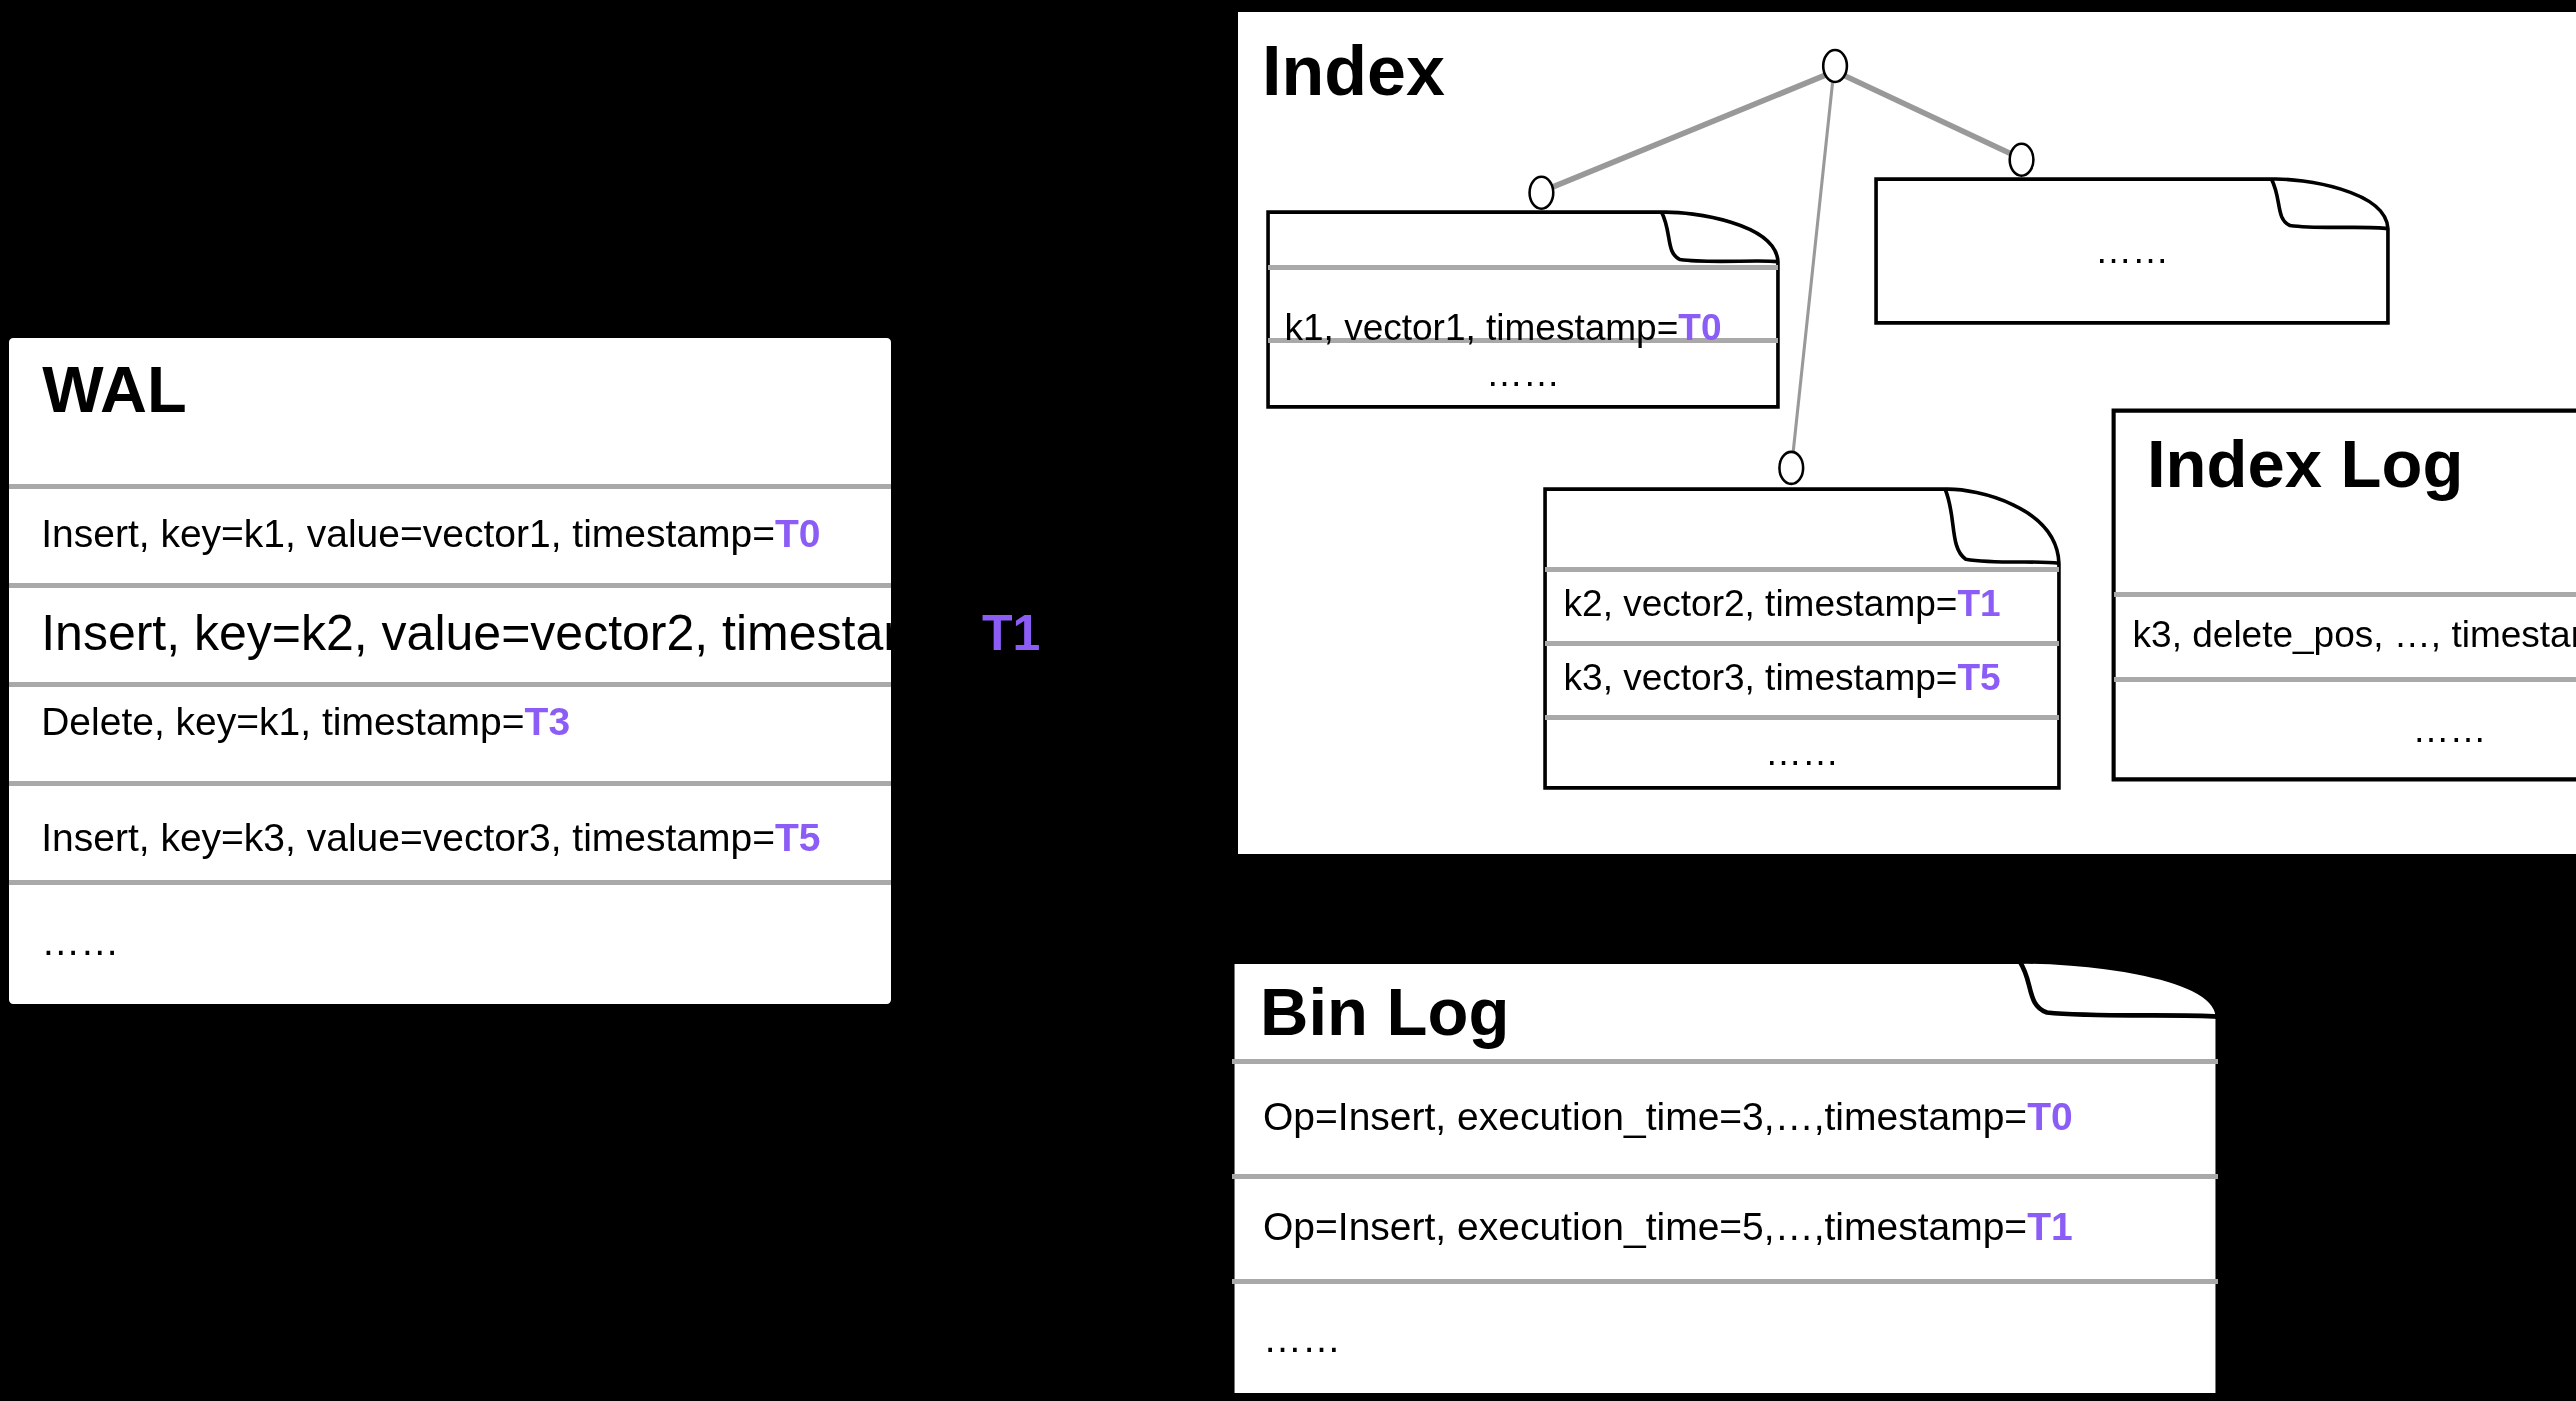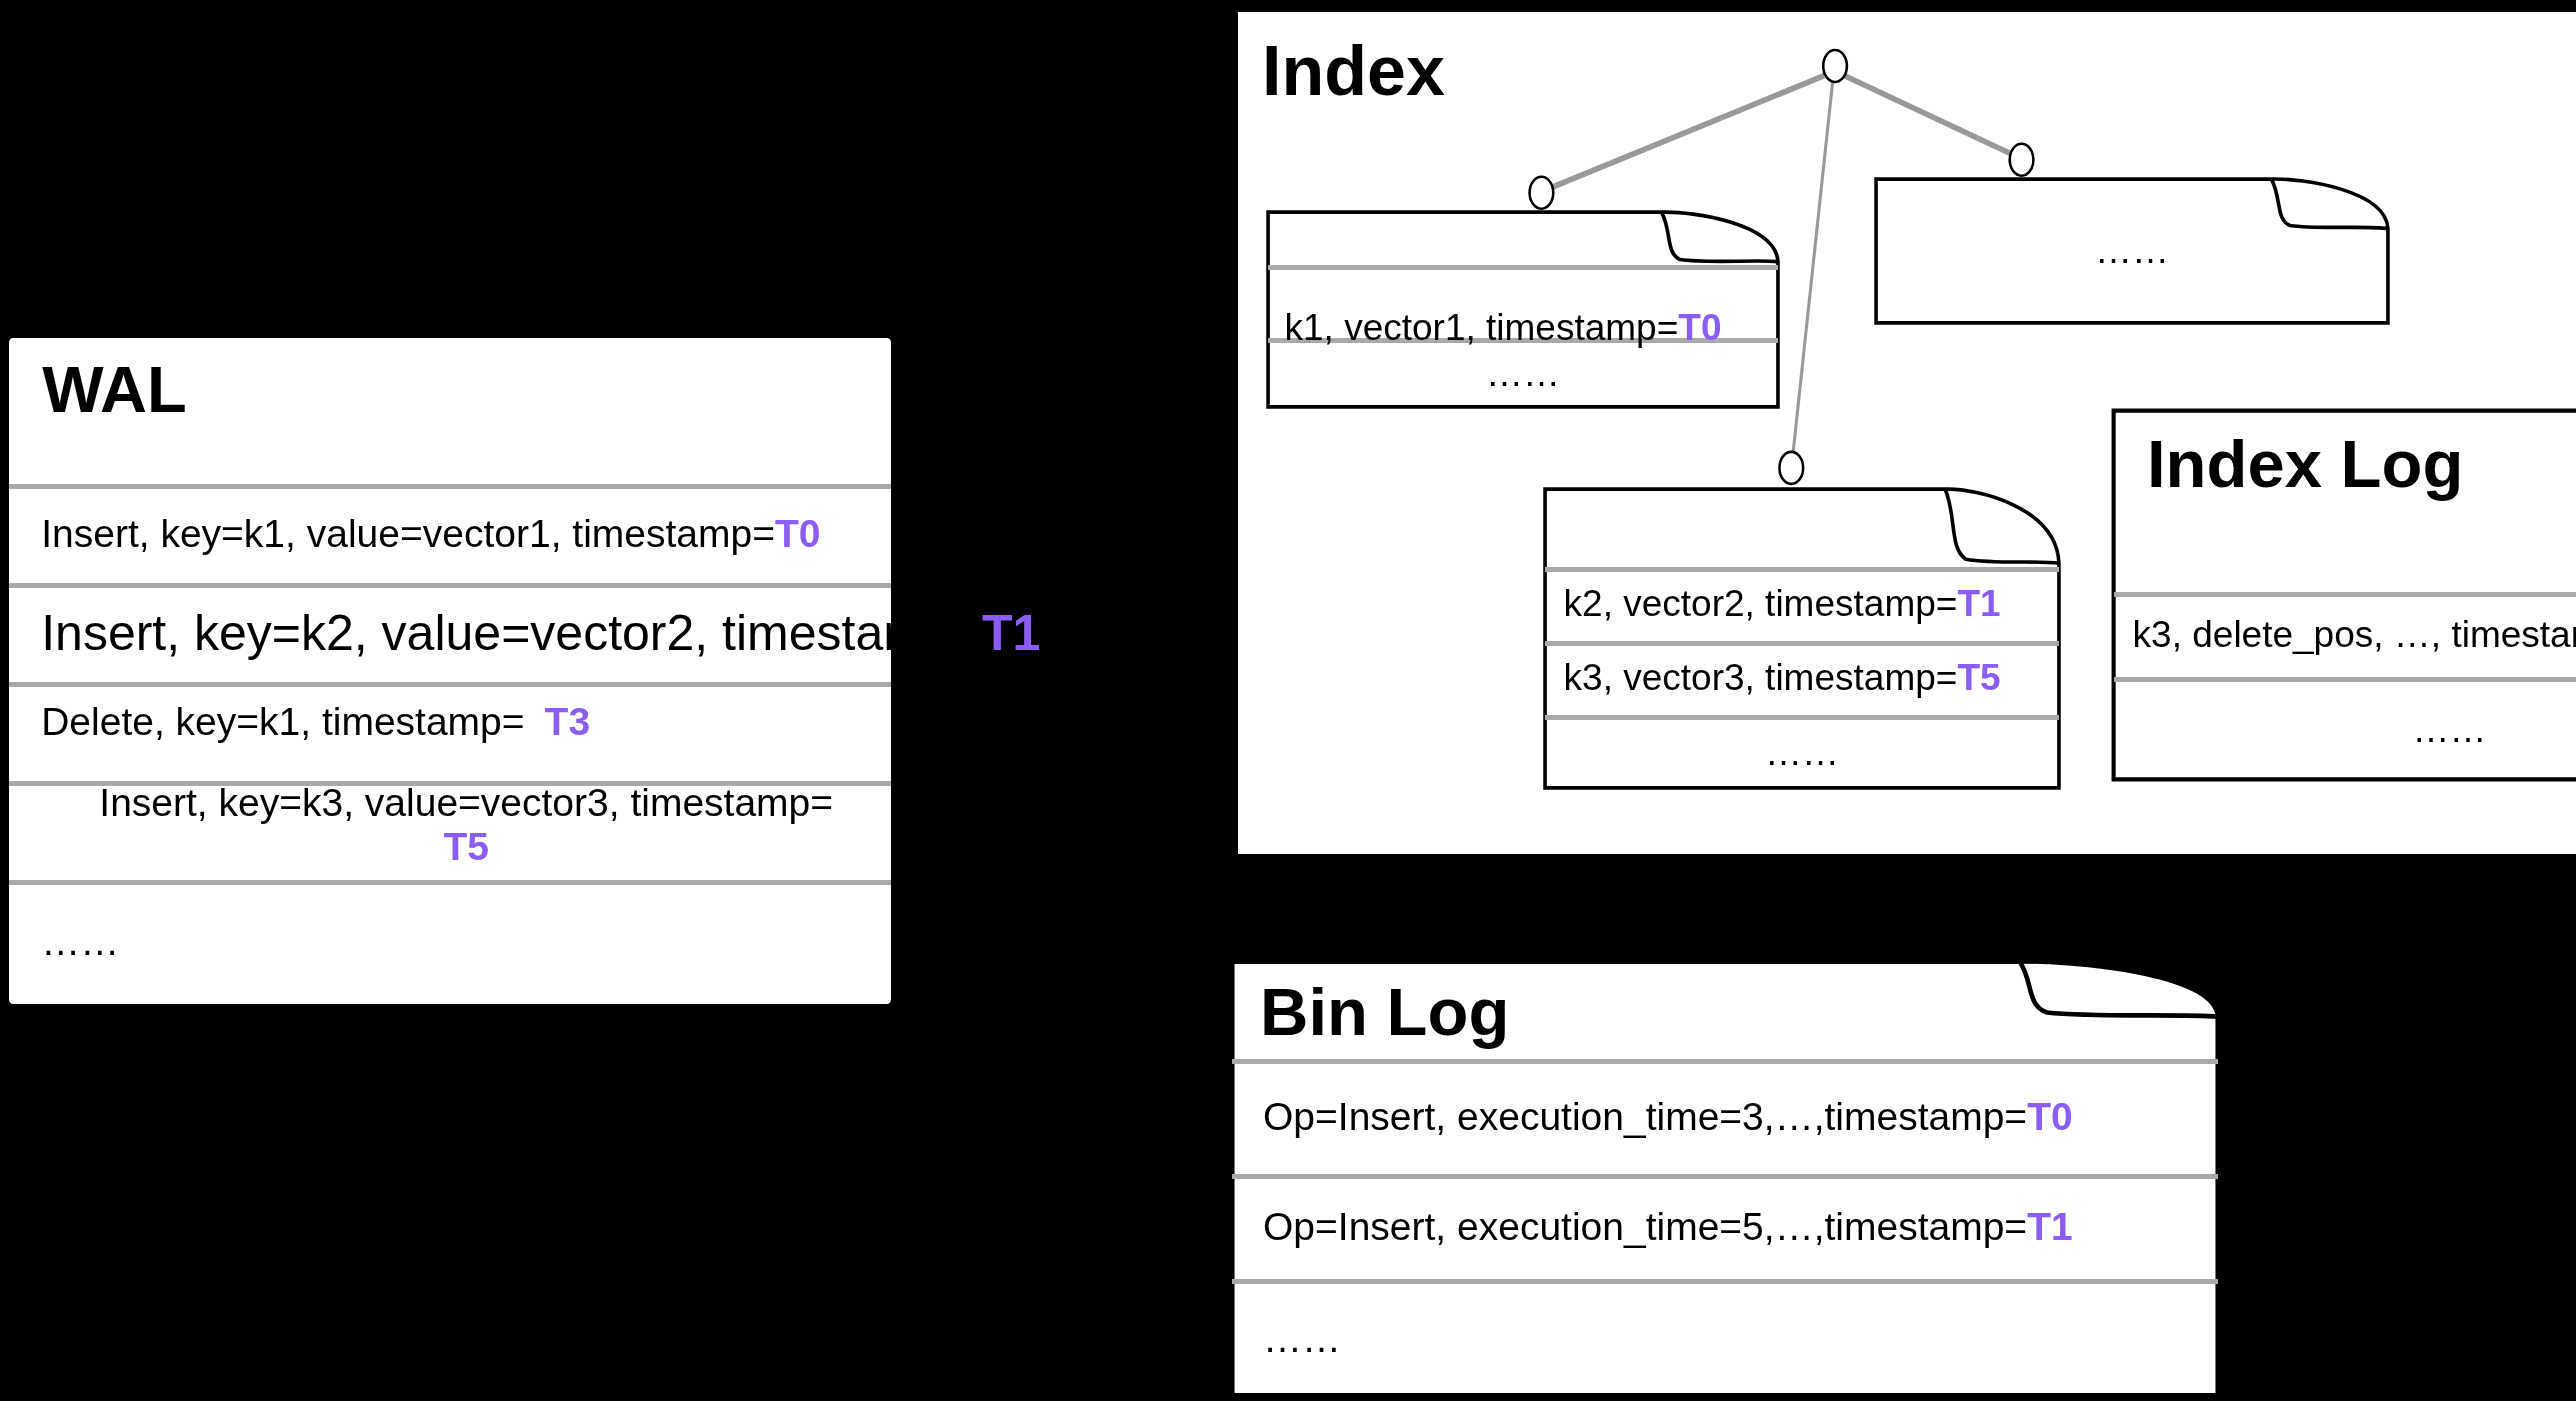--- a/index.html
+++ b/index.html
@@ -39,25 +39,25 @@
     <div class="sep" style="top:542px;"></div>
 
     <div class="row" style="top:146px;height:99px;padding-left:32px;font-size:39px;">
       <span>Insert, key=k1, value=vector1, timestamp=</span>
         <span class="hl">T0</span>
     </div>
     <div class="row" style="top:245px;height:99px;padding-left:32px;font-size:50px;">
       <span>Insert, key=k2, value=vector2, timestamp=</span>
         <span class="hl">T1</span>
     </div>
-    <div class="row" style="top:344px;height:79px;padding-left:32px;font-size:39px;gap:20px;">
+    <div class="row" style="top:344px;height:79px;padding-left:32px;font-size:39px;">
       <span>Delete, key=k1, timestamp=</span>
         <span class="hl">T3</span>
     </div>
-    <div class="row" style="top:443px;height:113px;padding-left:32px;font-size:39px;flex-direction:column;">
+    <div class="row" style="top:443px;height:113px;padding-left:32px;font-size:39px;">
       <span>Insert, key=k3, value=vector3, timestamp=</span>
         <span class="hl">T5</span>
     </div>
     <div class="row" style="top:542px;height:124px;padding-left:32px;font-size:39px;">
       <span>……</span>
     </div>
   </div>
 
   <div class="panel z1" style="left:1234px;top:7.7px;width:1570px;height:850px;border:4.1px solid #000;">
     <div class="title" style="left:24px;top:21.6px;font-size:70px;">Index</div>

